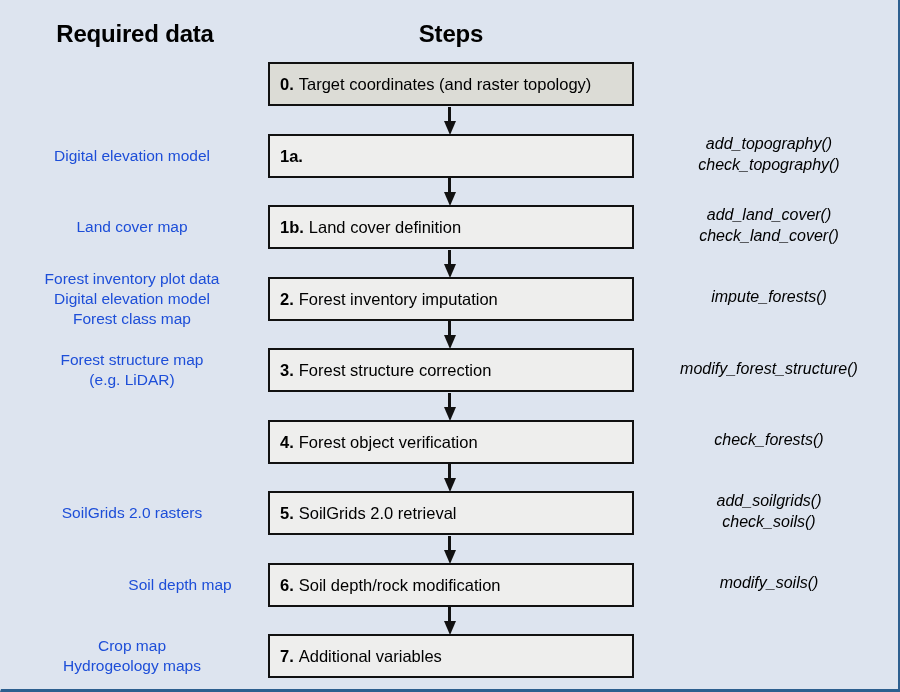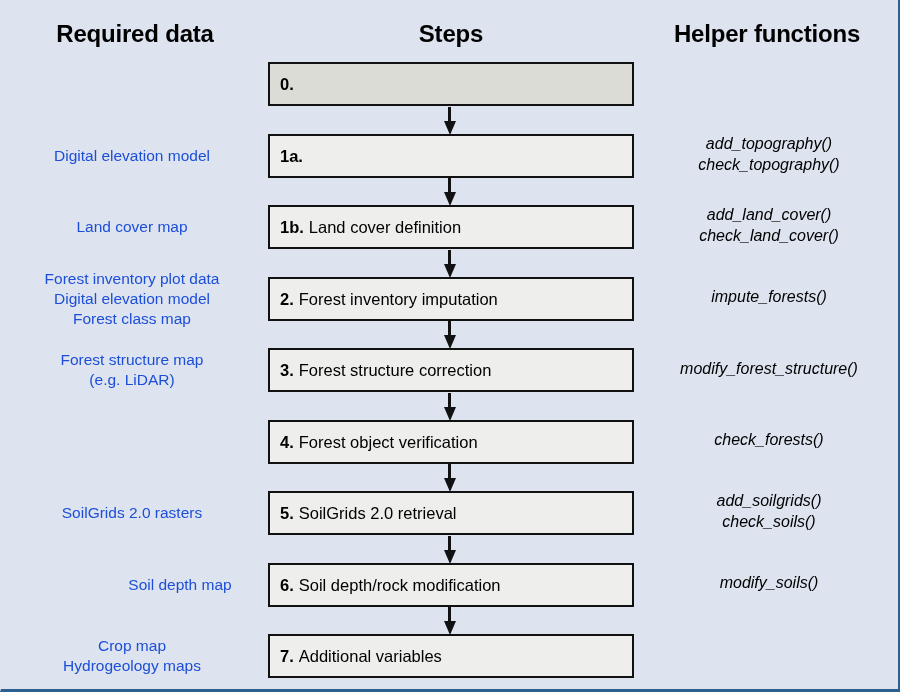--- a/index.html
+++ b/index.html
@@ -112,25 +112,25 @@
     white-space: pre-line;
   }
 </style>
 </head>
 <body>
 
 <div id="diagram">
 
   <div class="col-header" id="hdr-required">Required data</div>
   <div class="col-header" id="hdr-steps">Steps</div>
-  <div class="col-header" id="hdr-helpers">Helper functions</div>
 
   <div id="rows-container">
       <div class="step-box first" style="top: 62px;">
         <span class="step-num">0.</span>
+        <span class="step-label">Target coordinates (and raster topology)</span>
       </div>
       <div class="arrow" style="top: 106.5px;">
         <div class="shaft"></div>
         <div class="head"></div>
       </div>
       <div class="req-cell" style="top: 145.5px;">Digital elevation model</div>
       <div class="step-box" style="top: 133.5px;">
         <span class="step-num">1a.</span>
       </div>
       <div class="arrow" style="top: 178px;">

